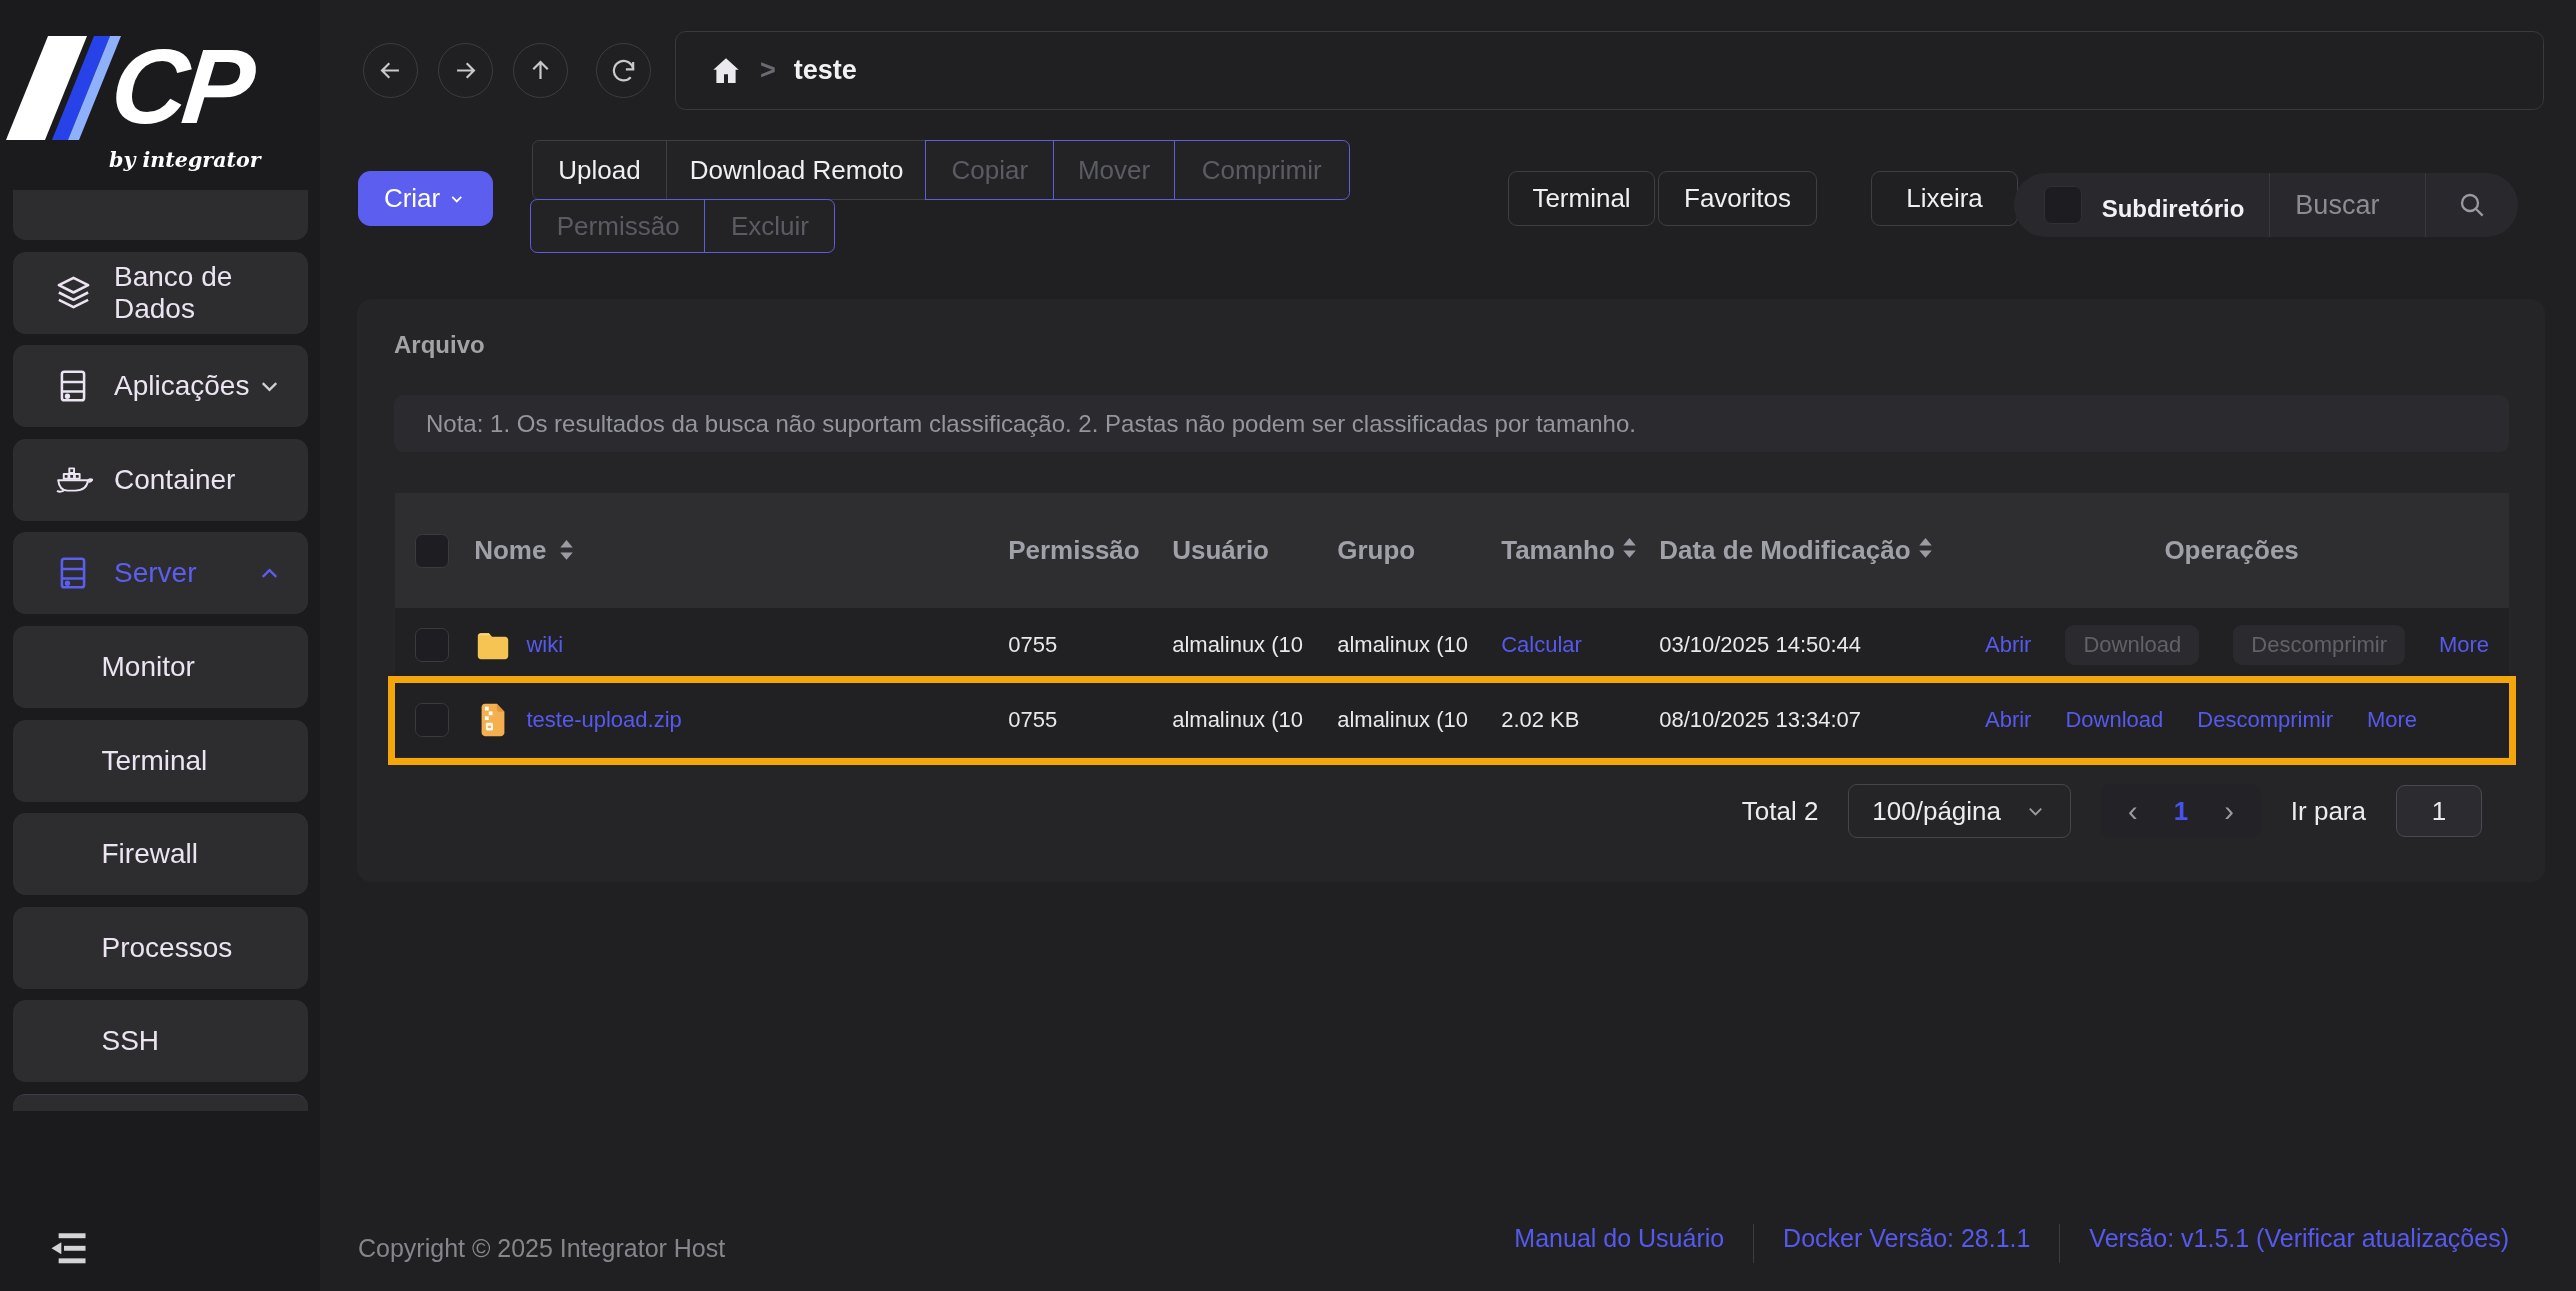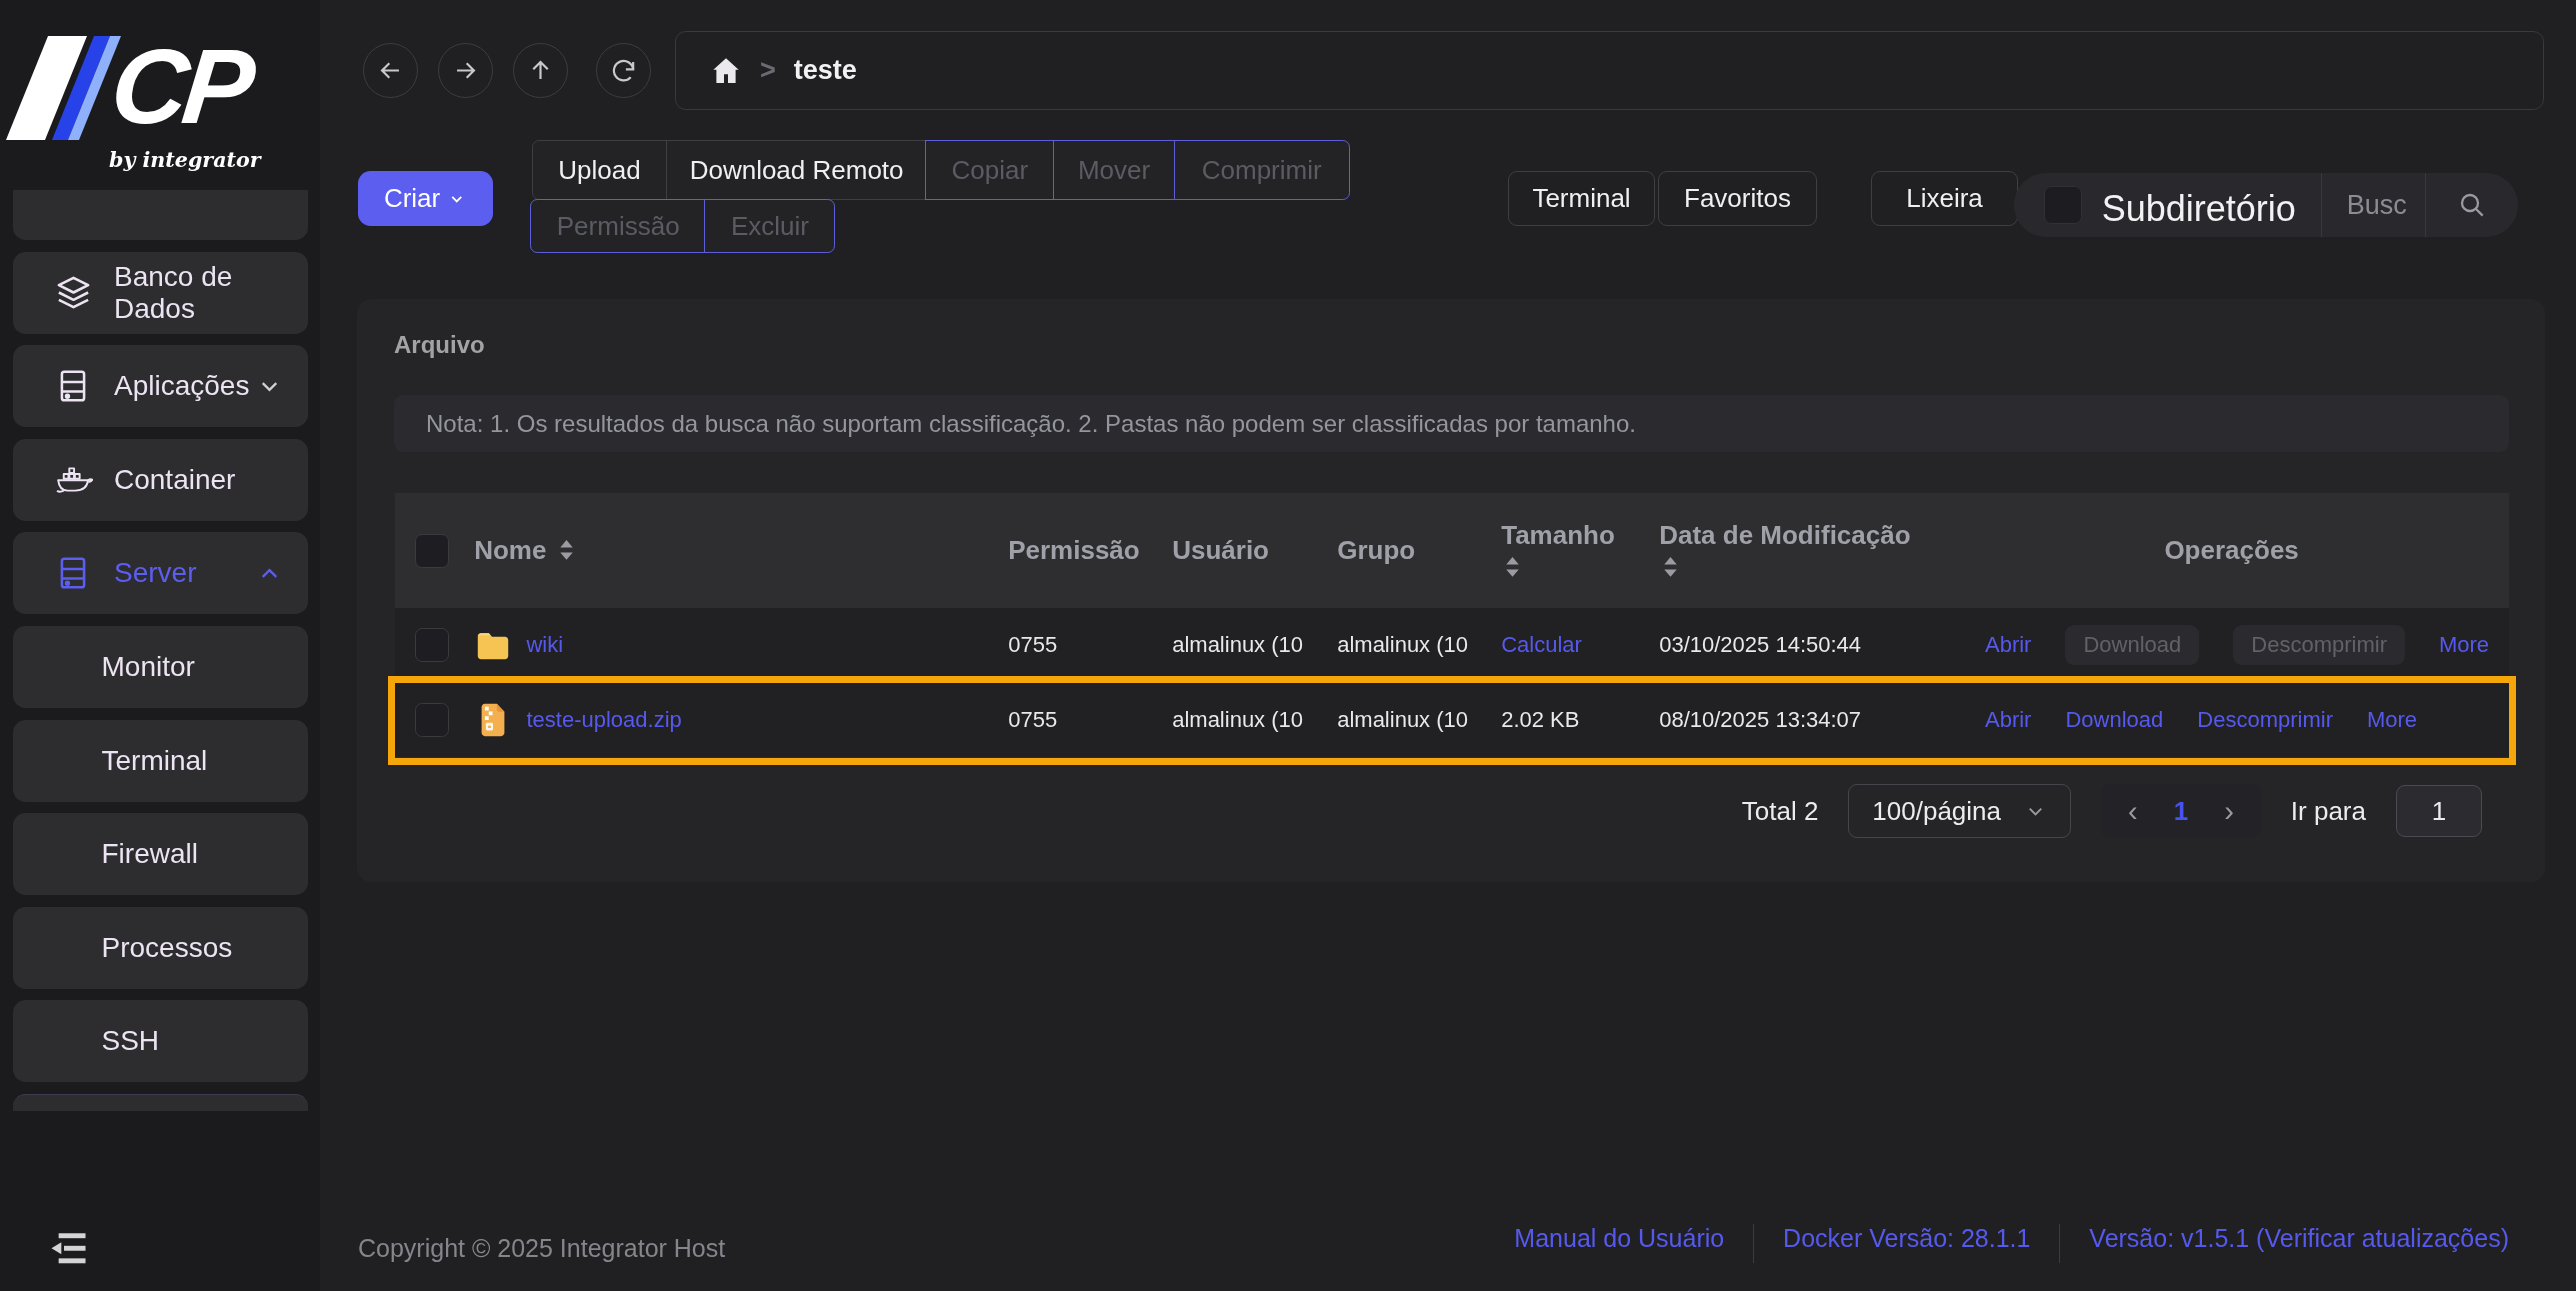--- a/index.html
+++ b/index.html
@@ -84,21 +84,21 @@
     position:absolute; top:171px; height:55px;
     border:0.9px solid #3e3e43; border-radius:9px; background:transparent;
   }
   .search-pill {
     position:absolute; left:2014px; top:173px; width:504px; height:64px;
     background:#29292d; border-radius:32px;
     display:flex; align-items:center;
   }
   .search-seg1 { display:flex; align-items:center; gap:19.7px; padding:0 25px 0 30px; height:100%; border-right:0.9px solid #38383d; }
   .search-checkbox { width:38px; height:38px; border-radius:7.2px; background:#1d1d21; border:0.9px solid #303035; cursor:pointer; }
-  .subdir-label { font-size:36px; font-weight:normal; color:#f2f2f4; white-space:nowrap;margin-top:8px; }
+  .subdir-label { font-size:24px; font-weight:bold; color:#f2f2f4; white-space:nowrap;margin-top:8px; }
   .search-input {
     flex:1; height:100%; border:none; outline:none; background:transparent;
     font-family:"Liberation Sans", sans-serif; font-size:27px; color:#e9e9ec;
     padding:0 18px 0 25px; min-width:0;
   }
   .search-input::placeholder { color:#8c8c93; }
   .search-ic-seg { height:100%; display:flex; align-items:center; justify-content:center; width:93px; border-left:0.9px solid #38383d; cursor:pointer; }
   
   .panel {
     position:absolute; left:357px; top:299px; width:2188px; height:583px;
@@ -115,21 +115,21 @@
   .frow {
     display:grid;
     grid-template-columns:72px 534px 164px 165px 164px 158px 295px 1fr;
     align-items:center;
   }
   .fhead { background:#2e2e31; height:115px; color:#9fa0a8; font-weight:bold; font-size:26px; }
   .fbody-row { background:#212124; height:75px; font-size:22px; border-bottom:0.9px solid #2c2c30; }
   .fbody-row.hl { outline:7.2px solid #f4a60b; outline-offset:-0.9px; }
   .cell { padding-left:7.2px; display:flex; align-items:center; gap:9px; min-width:0; }
   .cell.name { gap:14.3px; }
-  .hdr-stack { display:flex; flex-direction:column; gap:3px; align-items:flex-start; }
+  .hdr-stack { display:flex; flex-direction:row; gap:3px; align-items:flex-start; }
   .hdr-wrap { width:118px; line-height:1.25; }
   .cell.ops-h { justify-content:center; }
   .cell.ops { gap:34px; padding-left:38px; white-space:nowrap; }
   .link { color:#5659ee; cursor:pointer; text-decoration:none; }
   .op-disabled {
     background:#2b2b2f; color:#616167; border-radius:9px;
     padding:7.2px 18px; cursor:default;
   }
   .row-check { width:34px; height:34px; border-radius:7.2px; border:1.8px solid #3a3a3f; background:#1e1e22; margin-left:12.5px; cursor:pointer; }
   .clip-text { overflow:hidden; white-space:nowrap; }

